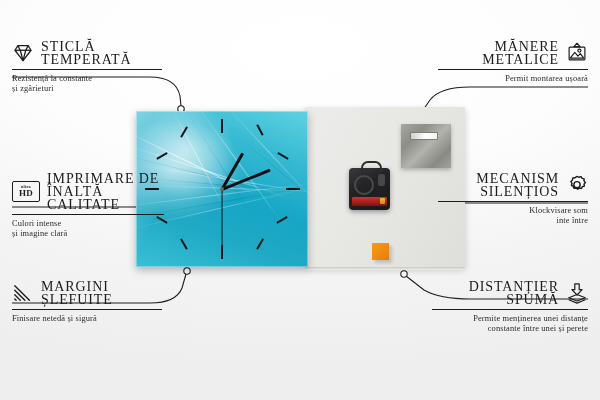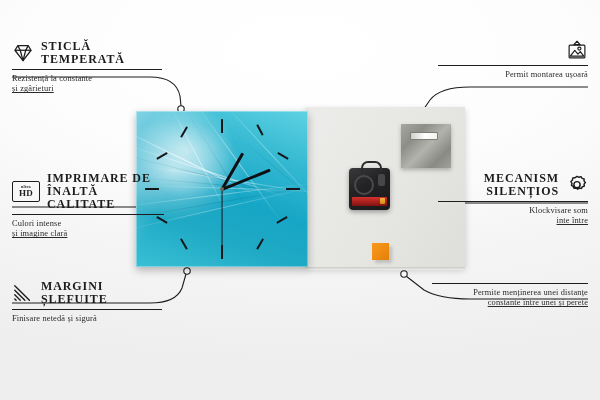--- a/index.html
+++ b/index.html
@@ -88,29 +88,29 @@
   .foam{
     position:absolute;left:67px;top:136px;width:17px;height:17px;
     background:linear-gradient(135deg,#f79a1e 0%,#ef8b10 55%,#e07f0a 100%);
     box-shadow:3px 3px 3px rgba(0,0,0,.16);
   }
   
   .callout{position:absolute;}
   .c-head{display:flex;align-items:center;gap:7px;}
   .c-head.right{justify-content:flex-end;}
   .c-title{
-    font-size:12px;font-weight:700;letter-spacing:.9px;color:#1c1c1c;
+    font-size:14px;font-weight:400;letter-spacing:.9px;color:#1c1c1c;
     line-height:13px;text-transform:uppercase;
   }
   .c-title .l2{display:block;}
   .c-rule{height:1px;background:#1d1d1d;margin:3px 0 4px;}
   .c-sub{
     font-size:8.4px;line-height:10.4px;color:#2a2a2a;letter-spacing:.15px;
   }
-  .c-sub .l2{display:block;text-decoration:underline;}
+  .c-sub .l2{display:block;}
   .right .c-sub{text-align:right;}
   .right .c-title{text-align:right;}
   .ico{width:22px;height:22px;flex:0 0 22px;display:block;}
   .ico.hd{
     width:26px;height:19px;flex:0 0 26px;border:1.4px solid #1d1d1d;border-radius:2px;
     display:flex;flex-direction:column;align-items:center;justify-content:center;line-height:1;
   }
   .ico.hd .u{font-size:4.2px;font-weight:700;letter-spacing:.2px;color:#1d1d1d;}
   .ico.hd .h{font-size:9px;font-weight:700;letter-spacing:.3px;color:#1d1d1d;margin-top:-1px;}
 </style>
@@ -249,20 +249,24 @@
       </div>
     </div>
     <div class="c-rule"></div>
     <div class="c-sub">
       <span>Finisare netedă și sigură</span>
     </div>
   </div>
 
   <div class="callout right" style="left:438px;top:40px;width:150px;">
     <div class="c-head right">
+      <div class="c-title">
+        <span>MĂNERE</span>
+        <span class="l2">METALICE</span>
+      </div>
       <svg class="ico" viewBox="0 0 24 24">
         <g fill="none" stroke="#1d1d1d" stroke-width="1.3" stroke-linejoin="round">
           <path d="M12,1.4 L8.6,5 L15.4,5 Z"></path>
           <rect x="3.4" y="5.6" width="17.2" height="14" rx="1"></rect>
           <path d="M4.6,17.6 L9.6,11.4 L13,15.4 L15.6,12.6 L19.4,17.6 Z"></path>
           <circle cx="14.6" cy="9.4" r="1.7"></circle>
         </g>
       </svg>
     </div>
     <div class="c-rule"></div>
@@ -285,20 +289,33 @@
       </svg>
     </div>
     <div class="c-rule"></div>
     <div class="c-sub">
       <span>Klockvisare som</span>
       <span class="l2">inte între</span>
     </div>
   </div>
 
   <div class="callout right" style="left:432px;top:280px;width:156px;">
+    <div class="c-head right">
+      <div class="c-title">
+        <span>DISTANȚIER</span>
+        <span class="l2">SPUMĂ</span>
+      </div>
+      <svg class="ico" viewBox="0 0 24 24">
+        <g fill="none" stroke="#1d1d1d" stroke-width="1.3" stroke-linejoin="round">
+          <path d="M9.6,2 h4.8 v6.4 h3.2 L12,14.2 L6.4,8.4 h3.2 z"></path>
+          <path d="M12,13.6 L21,17.2 L12,20.8 L3,17.2 Z"></path>
+          <path d="M3,19.4 L12,23 L21,19.4"></path>
+        </g>
+      </svg>
+    </div>
     <div class="c-rule"></div>
     <div class="c-sub">
       <span>Permite menținerea unei distanțe</span>
       <span class="l2">constante între unei și perete</span>
     </div>
   </div>
 
 </div>
 
 </body></html>

